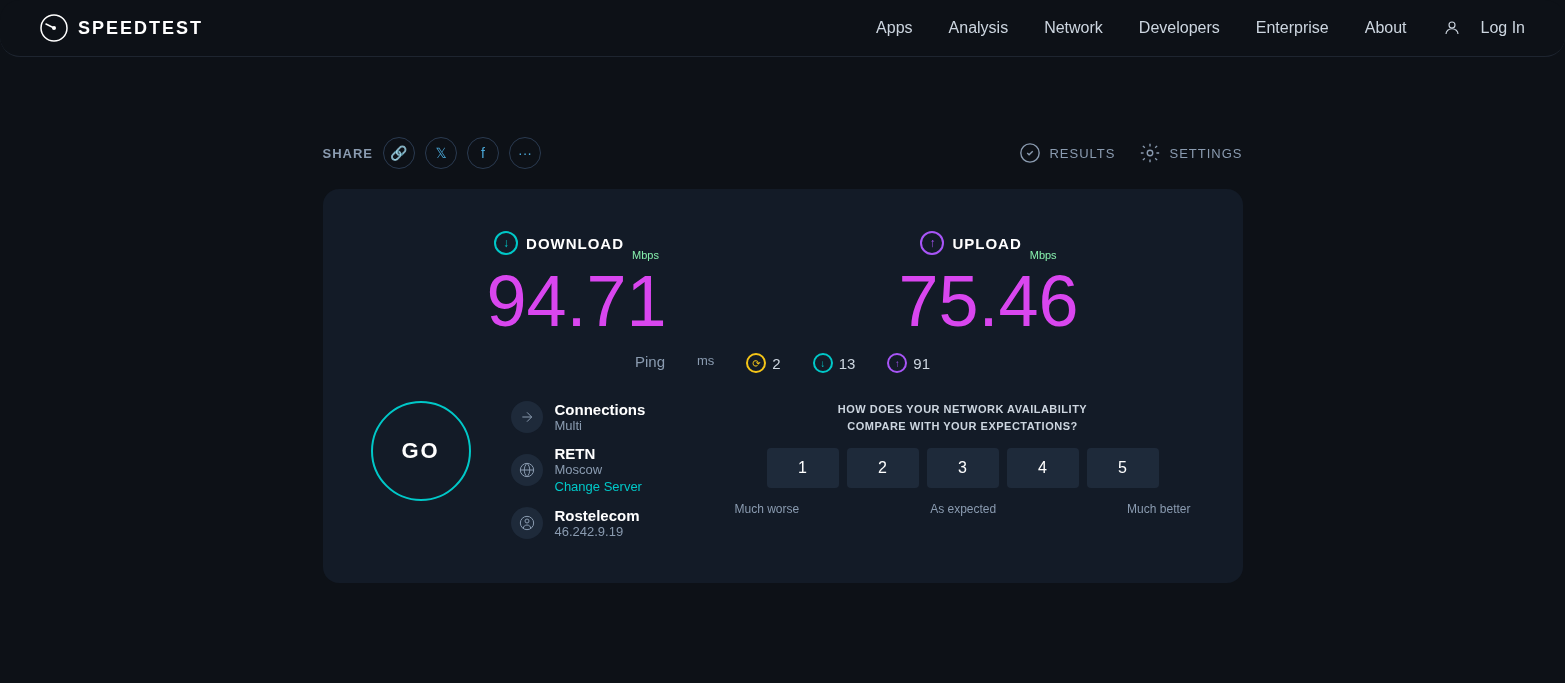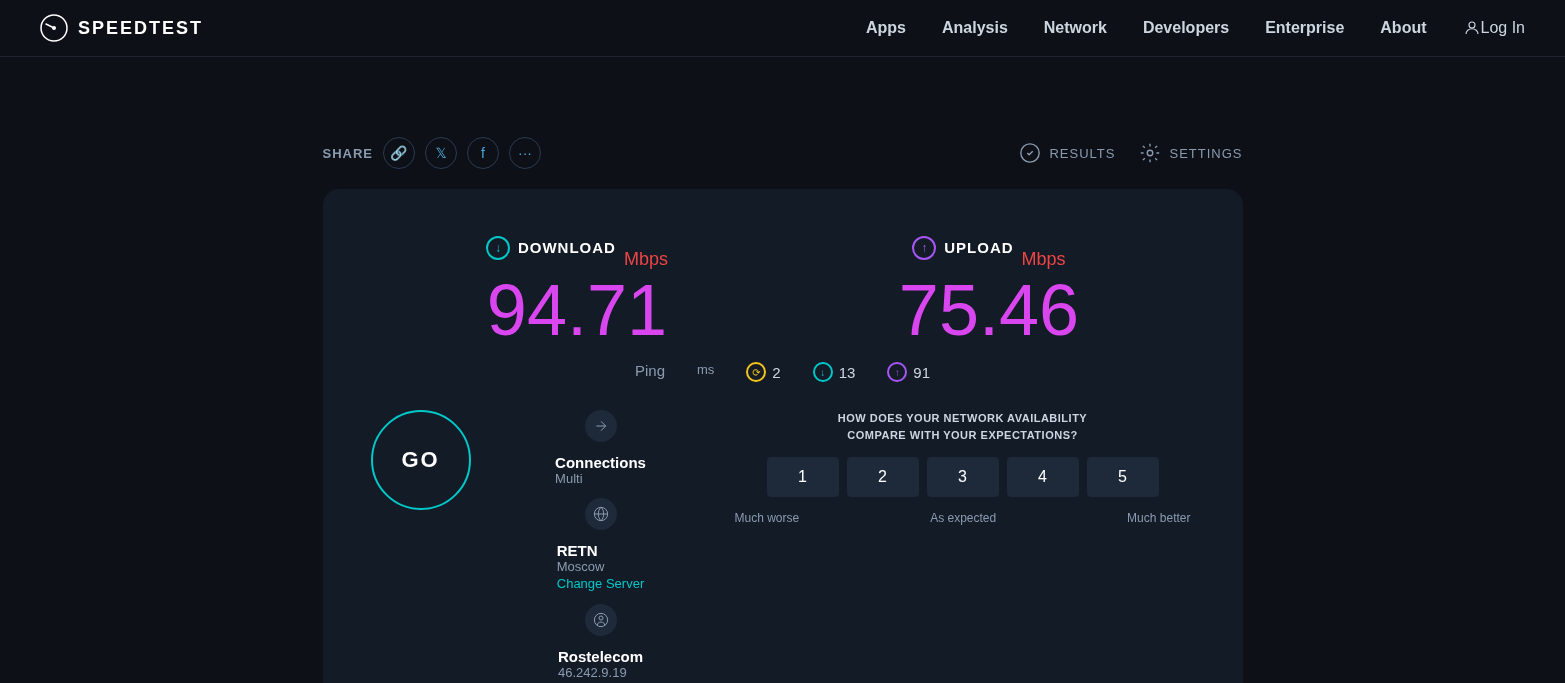--- a/index.html
+++ b/index.html
@@ -14,20 +14,21 @@
 
     
     header {
       display: flex;
       align-items: center;
       justify-content: space-between;
       padding: 0 40px;
       height: 57px;
       background-color: #0d1117;
       border-bottom: 1px solid #1e2530;
+      border-radius: 20px;
     }
     .logo {
       display: flex;
       align-items: center;
       gap: 10px;
       cursor: pointer;
     }
     .logo-icon {
       width: 28px;
       height: 28px;
@@ -39,28 +40,28 @@
       letter-spacing: 2px;
     }
     nav {
       display: flex;
       align-items: center;
       gap: 36px;
     }
     .nav-item {
       color: #cdd6e0;
       font-size: 16px;
-      font-weight: 700;
+      font-weight: 400;
       cursor: pointer;
       text-decoration: none;
     }
     .login-btn {
       display: flex;
       align-items: center;
-      gap: 0;
+      gap: 20px;
       color: #cdd6e0;
       font-size: 16px;
       cursor: pointer;
     }
 
     
     main {
       display: flex;
       flex-direction: column;
       align-items: center;
@@ -143,23 +144,23 @@
       gap: 8px;
       margin-bottom: 4px;
     }
     .speed-label-text {
       font-size: 15px;
       font-weight: 800;
       letter-spacing: 1px;
       color: #fff;
     }
     .speed-label-unit {
-      font-size: 18px;
+      font-size: 11px;
       font-weight: 400;
-      color: #ef4444;
+      color: #86efac;
       margin-top: 24px;
     }
     .speed-value {
       font-size: 72px;
       font-weight: 400;
       color: #d946ef;
       line-height: 1;
     }
 
     
@@ -278,21 +279,20 @@
     .server-info {
       display: flex;
       flex-direction: column;
       gap: 12px;
       min-width: 180px;
     }
     .server-row {
       display: flex;
       align-items: center;
       gap: 12px;
-      flex-direction: column;
     }
     .server-icon {
       width: 32px;
       height: 32px;
       border-radius: 50%;
       background: #1e2a3a;
       display: flex;
       align-items: center;
       justify-content: center;
       color: #8a9bb0;

